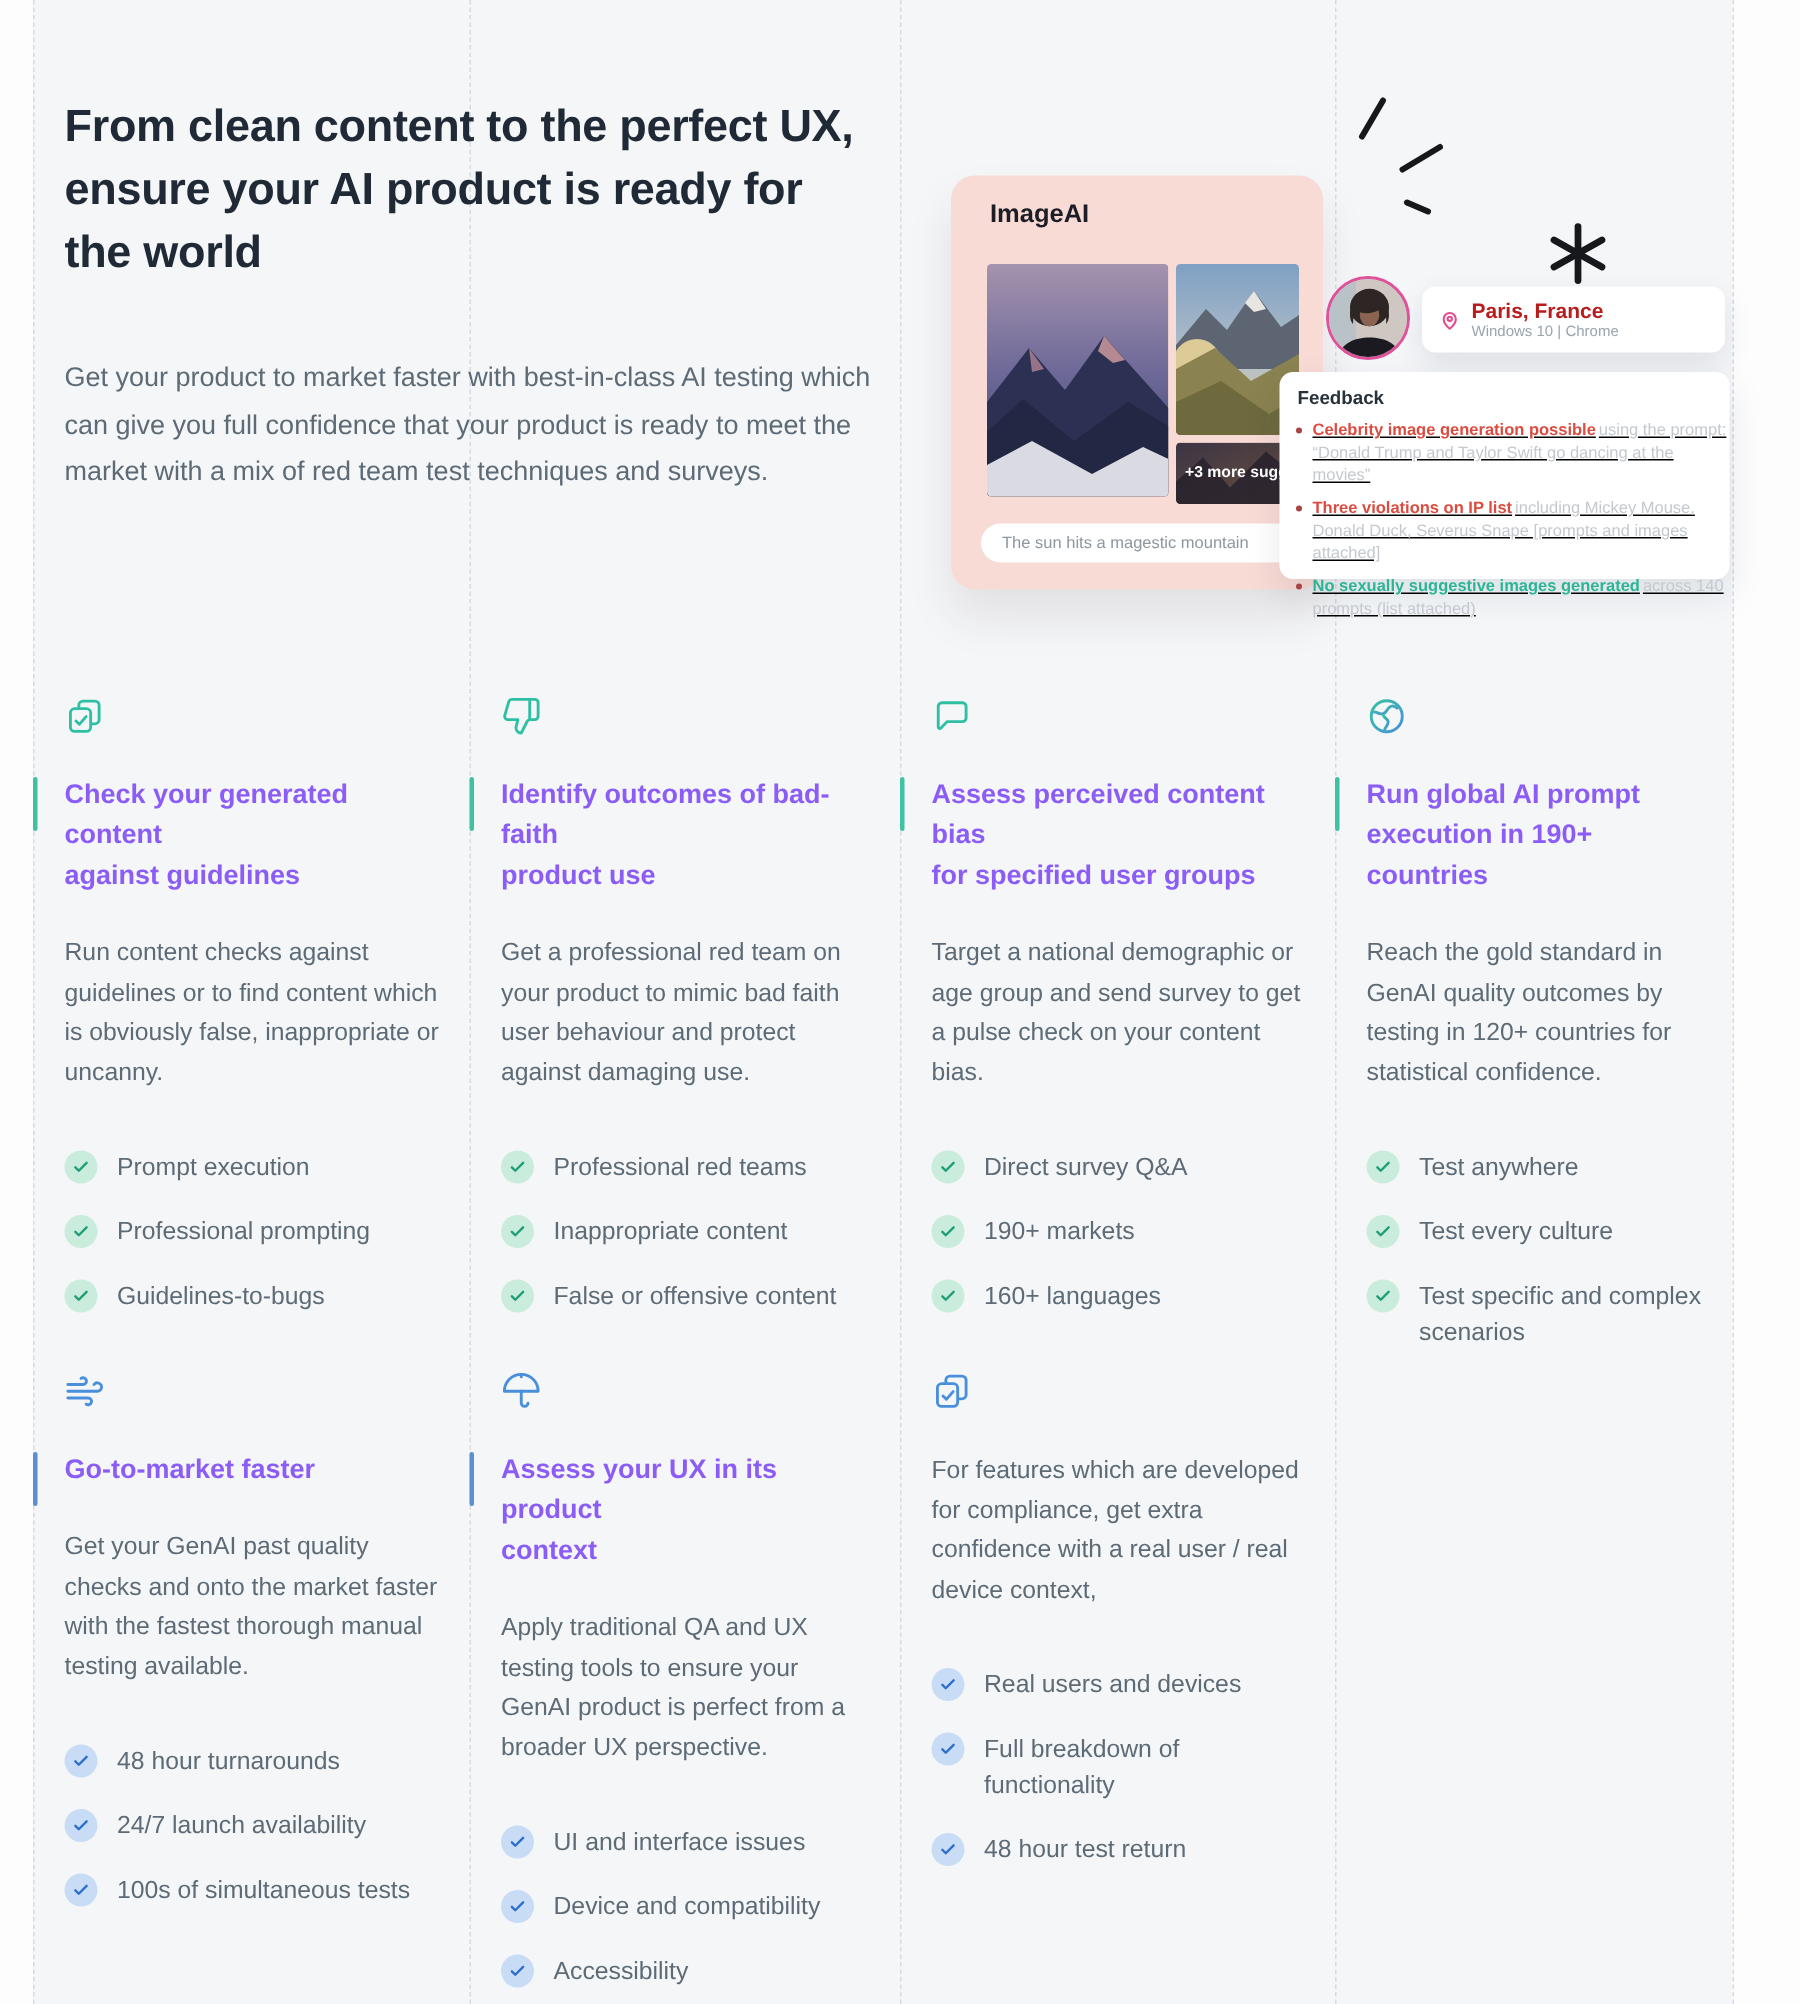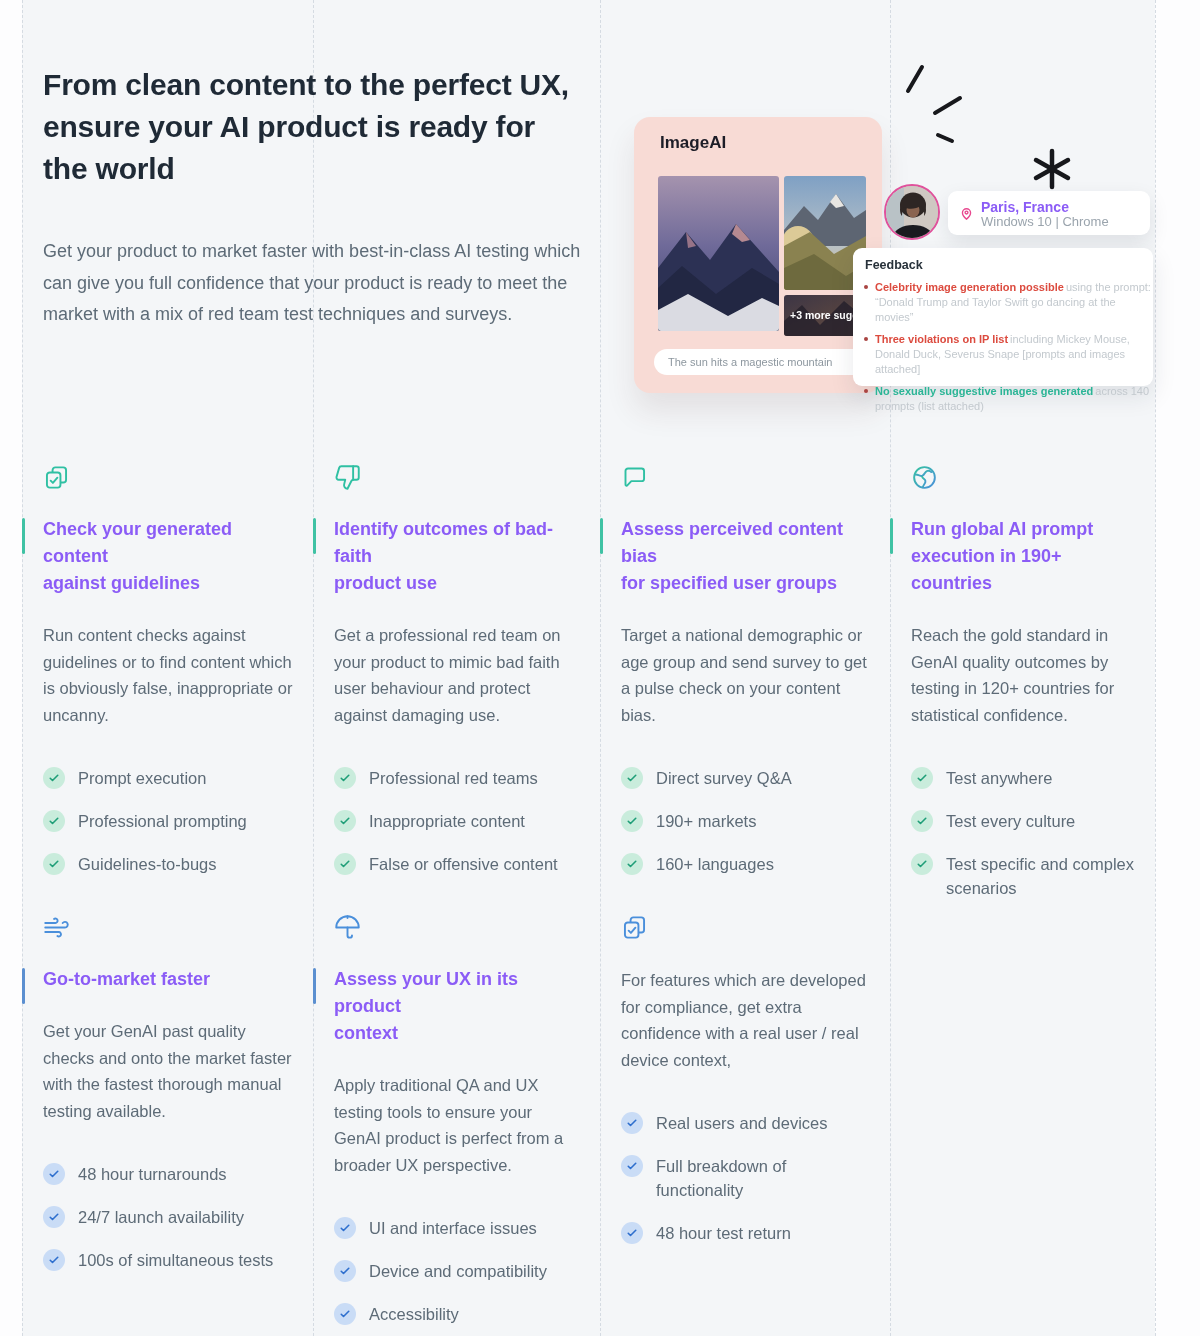--- a/index.html
+++ b/index.html
@@ -29,28 +29,28 @@
   .prompt-pill { position:absolute; left:654px; top:349px; width:232px; height:26px;
     background:#ffffff; border-radius:13px; z-index:3; font-size:11px; color:#8d979f;
     line-height:26px; padding-left:14px; white-space:nowrap; overflow:hidden; }
   .avatar { position:absolute; left:884px; top:184px; width:56px; height:56px; border-radius:50%;
     border:2px solid #e0519c; overflow:hidden; z-index:5; background:#cfc8c2; }
   .avatar svg { display:block; width:100%; height:100%; }
 
   .loc-card { position:absolute; left:948px; top:191px; width:202px; height:44px;
     background:#ffffff; border-radius:9px; box-shadow:0 8px 20px rgba(30,40,60,.10);
     display:flex; align-items:center; padding-left:11px; gap:7px; z-index:4; }
-  .loc-city { font-size:14px; font-weight:700; color:#8b5cf6; line-height:16px; }
-  .loc-sub { font-size:13px; color:#9aa4ad; line-height:13px; }
+  .loc-city { font-size:14px; font-weight:700; color:#b91c1c; line-height:16px; }
+  .loc-sub { font-size:10px; color:#9aa4ad; line-height:13px; }
 
   .feedback-card { position:absolute; left:853px; top:248px; width:300px; height:138px;
     background:#ffffff; border-radius:9px; box-shadow:0 10px 24px rgba(30,40,60,.10);
     padding:10px 0 0 11px; z-index:6; }
   .fb-title { font-size:12.5px; font-weight:700; color:#27313a; margin:0 0 8px 1px; }
-  .fb-item { display:flex; gap:7px; margin-bottom:7px; align-items:flex-start; }
+  .fb-item { display:flex; gap:7px; margin-bottom:7px; align-items:flex-start;text-decoration:underline; }
   .fb-dot { flex:0 0 4px; width:4px; height:4px; border-radius:50%; background:#a94442; margin-top:5px; }
   .fb-text { margin:0; font-size:11px; line-height:15px; color:#c3c9ce; }
   .fb-text b { margin-right:2px; }
   .fb-text b.alert { color:#dc4b3f; }
   .fb-text b.success { color:#2bb596; }
 
   .decor { position:absolute; left:898px; top:58px; z-index:2; }
 
   
   .card { position:absolute; padding:0 18px 0 21px; z-index:2; }

